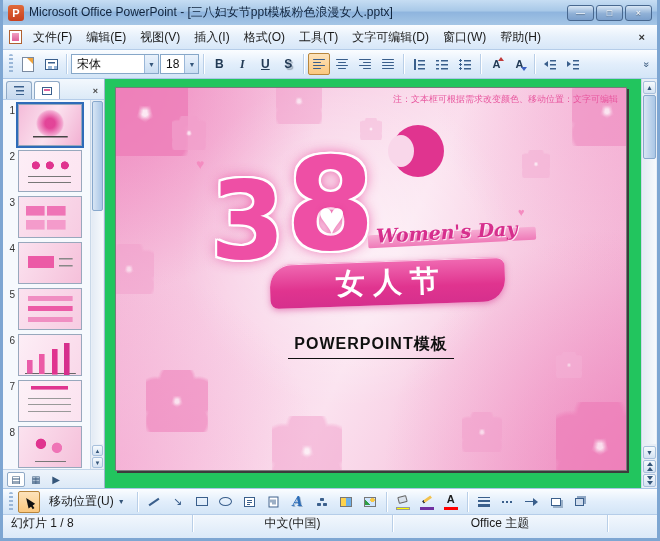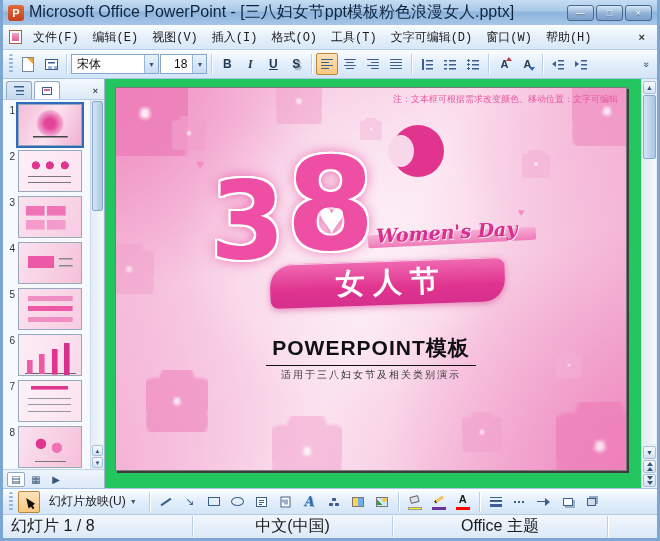--- a/index.html
+++ b/index.html
@@ -6,50 +6,50 @@
   body{width:660px;height:541px;overflow:hidden;font-family:"Liberation Sans","DejaVu Sans",sans-serif;background:#9db6d4;}
   *{box-sizing:border-box;}
 
   .window{width:660px;height:541px;border:3px solid #7ea6d2;border-top:none;display:flex;flex-direction:column;background:#dcebf9;}
 
   
   .titlebar{flex:0 0 25px;display:flex;align-items:center;gap:5px;padding:0 5px;
     background:linear-gradient(180deg,#c6ddf3 0%,#a9c9e8 42%,#8fb5de 50%,#a5c6e6 100%);}
   .app-icon{width:16px;height:16px;border-radius:3px;background:linear-gradient(#e06a3a,#c8401e);color:#fff;
     font-size:11px;font-weight:bold;display:flex;align-items:center;justify-content:center;flex:0 0 16px;}
-  .title-text{font-size:16px;color:#10243d;white-space:nowrap;overflow:hidden;}
+  .title-text{font-size:12px;color:#10243d;white-space:nowrap;overflow:hidden;}
   .win-controls{margin-left:auto;display:flex;gap:2px;}
   .win-btn{width:27px;height:16px;border:1px solid #48688f;border-radius:3px;color:#fff;font-size:9px;line-height:14px;
     text-align:center;background:linear-gradient(#d8e7f5,#8fb0d6 55%,#7ba0cc);text-shadow:0 1px 1px rgba(0,0,0,.4);}
 
   
   .menubar{flex:0 0 25px;display:flex;align-items:center;background:linear-gradient(#fbfdff,#e6f0fb 50%,#d7e7f8);
     border-bottom:1px solid #b5cde9;padding:0 4px;font-size:12px;color:#1a1a1a;}
   .doc-icon{width:13px;height:14px;background:#fff;border:1px solid #b06030;margin:0 4px 0 2px;position:relative;flex:0 0 13px;}
   .doc-icon::after{content:'';position:absolute;inset:2px;background:linear-gradient(#f0a0c0,#e0609a);}
-  .menu-item{padding:3px 7px;border-radius:2px;white-space:nowrap;font-family:Liberation Mono, monospace;}
+  .menu-item{padding:3px 7px;border-radius:2px;white-space:nowrap;}
   .menu-close{margin-left:auto;font-size:11px;padding:2px 8px;color:#333;font-weight:bold;}
 
   
   .toolbar{flex:0 0 29px;display:flex;align-items:center;gap:1px;background:linear-gradient(#fbfdff,#e2eefb 50%,#d3e5f7);
     border-bottom:1px solid #aac6e6;padding:0 3px;}
   .grip{width:4px;height:20px;margin:0 3px;border-radius:2px;
     background:repeating-linear-gradient(180deg,#9ab7d8 0 2px,transparent 2px 4px);}
   .sep{width:1px;height:20px;background:#b9cfe8;margin:0 3px;box-shadow:1px 0 0 #fff;}
   .tb-btn{min-width:22px;height:22px;display:flex;align-items:center;justify-content:center;border:1px solid transparent;
     border-radius:2px;font-size:12px;color:#223a55;position:relative;}
   .tb-btn.active{background:linear-gradient(#fde3bb,#fbc87e);border-color:#b8863c;}
   .b{font-weight:bold;}
   .i{font-style:italic;font-family:"Liberation Serif","DejaVu Serif",serif;font-weight:bold;}
   .u{text-decoration:underline;font-weight:bold;}
   .s{font-weight:bold;text-shadow:1.5px 1.5px 1px #9aa8b8;}
   .combo{display:flex;align-items:center;height:20px;background:#fff;border:1px solid #86a7c8;}
   .combo-text{font-size:12px;padding:0 5px;color:#111;white-space:nowrap;}
   .font-combo .combo-text{min-width:72px;}
-  .size-combo .combo-text{min-width:22px;margin-left:8px;}
+  .size-combo .combo-text{min-width:22px;}
   .combo-arrow{width:14px;height:18px;background:linear-gradient(#eaf2fb,#c9ddf2);border-left:1px solid #9ab7d8;
     font-size:7px;display:flex;align-items:center;justify-content:center;color:#35567a;}
   .icon-new-slide{width:12px;height:15px;background:#fff;border:1px solid #7a8aa0;position:relative;}
   .icon-new-slide::after{content:'';position:absolute;right:0;top:0;border:3px solid;border-color:#f0a43c #f0a43c transparent transparent;}
   .icon-layout{width:13px;height:11px;border:1px solid #3a5f8c;background:
     linear-gradient(#3a5f8c,#3a5f8c) 2px 2px/7px 1.5px no-repeat,
     linear-gradient(#9ab7d8,#9ab7d8) 2px 6px/4px 3px no-repeat,
     linear-gradient(#9ab7d8,#9ab7d8) 8px 6px/3px 3px no-repeat,#fff;}
   .bars{position:relative;width:12px;height:11px;}
   .bars span{position:absolute;left:0;height:1.5px;background:#3a5f8c;border-radius:1px;font-size:0;}
@@ -217,21 +217,21 @@
     font-style:italic;font-weight:bold;font-size:19px;color:#d62f8d;text-shadow:1px 1px 0 rgba(255,255,255,.8);white-space:nowrap;}
   .banner{position:absolute;left:60px;top:118px;width:235px;height:44px;transform:rotate(-2deg);
     background:linear-gradient(180deg,#f06ab2 0%,#e0348f 60%,#d62f8d 100%);border-radius:22px 8px 22px 8px;
     display:flex;align-items:center;justify-content:center;
     box-shadow:inset 0 1px 0 rgba(255,255,255,.7),0 2px 6px rgba(214,47,141,.5);}
   .banner-text{color:#fff;font-size:29px;font-weight:bold;letter-spacing:8px;padding-left:8px;white-space:nowrap;}
   .heart-sm{position:absolute;font-size:14px;color:#f48cc0;line-height:1;}
   .hs1{left:-14px;top:14px;}
   .hs2{left:308px;top:64px;font-size:11px;}
   .slide-title-wrap{position:absolute;left:0;right:0;top:246px;text-align:center;}
-  .slide-title{display:inline-block;font-size:21px;font-weight:600;color:#101010;letter-spacing:1px;
+  .slide-title{display:inline-block;font-size:16px;font-weight:600;color:#101010;letter-spacing:1px;
     border-bottom:1px solid #101010;padding:0 6px 3px 6px;}
   .slide-subtitle{position:absolute;left:0;right:0;top:280px;text-align:center;font-size:10px;color:#3a3a3a;letter-spacing:2px;}
 
   
   .v-scrollbar{flex:0 0 15px;background:#e8eef6;border-left:1px solid #c9d8e8;display:flex;flex-direction:column;
     align-items:center;padding:1px;}
   .v-scrollbar .sb-btn{width:13px;height:13px;font-size:7px;}
   .vsb-track{flex:1;width:13px;position:relative;background:linear-gradient(90deg,#e4ebf4,#f6f9fc);margin:1px 0;}
   .vsb-thumb{position:absolute;top:0;left:0;width:13px;height:64px;background:linear-gradient(90deg,#d7e5f4,#a9c6e6);
     border:1px solid #88a8cc;border-radius:2px;}
@@ -282,22 +282,22 @@
     linear-gradient(#3a5f8c,#3a5f8c) 0 8px/12px 3px no-repeat;}
   .ic-dstyle{width:12px;height:2px;background:repeating-linear-gradient(90deg,#3a5f8c 0 2px,transparent 2px 4px);}
   .ic-astyle{position:relative;width:13px;height:8px;}
   .ic-astyle::before{content:'';position:absolute;left:0;top:3px;width:8px;height:1.5px;background:#3a5f8c;}
   .ic-astyle::after{content:'';position:absolute;right:0;top:0;border-top:4px solid transparent;border-bottom:4px solid transparent;
     border-left:5px solid #3a5f8c;}
   .ic-shadow{width:10px;height:8px;border:1px solid #3a5f8c;background:#fff;box-shadow:2px 2px 0 #9ab0c8;}
   .ic-3d{width:9px;height:8px;border:1px solid #3a5f8c;background:#cfdced;box-shadow:2px -2px 0 #8ea6c4;}
 
   
-  .statusbar{flex:0 0 24px;display:flex;align-items:center;background:linear-gradient(#f2f7fd,#dbe9f8);
-    border-top:1px solid #b5cde9;font-size:16px;color:#1a1a1a;}
+  .statusbar{flex:0 0 24px;display:flex;align-items:flex-start;background:linear-gradient(#f2f7fd,#dbe9f8);
+    border-top:1px solid #b5cde9;font-size:12px;color:#1a1a1a;}
   .sb-sec{display:flex;align-items:center;border-right:1px solid #b9cfe8;box-shadow:1px 0 0 #fff;padding:0 8px;white-space:nowrap;}
   .sb-1{flex:0 0 190px;}
   .sb-2{flex:0 0 215px;justify-content:center;}
   .sb-3{flex:0 0 200px;justify-content:center;}
   .sb-fill{flex:1;border-right:none;}
 </style>
 </head>
 <body>
 
 <div class="window">
@@ -518,21 +518,20 @@
             <span class="script-text">Women's Day</span>
             <span class="heart-sm hs2">♥</span>
             <span class="banner">
               <span class="banner-text">女人节</span>
             </span>
           </div>
 
           <div class="slide-title-wrap">
             <span class="slide-title">POWERPOINT模板</span>
           </div>
-          <div class="slide-subtitle">适用于三八妇女节及相关类别演示</div>
         </div>
       </div>
 
       <div class="v-scrollbar">
         <span class="sb-btn">▲</span>
         <span class="vsb-track">
             <span class="vsb-thumb"></span>
           </span>
         <span class="sb-btn">▼</span>
         <span class="sb-btn dbl">
@@ -546,21 +545,21 @@
       </div>
     </div>
   </div>
 
   <div class="drawbar">
     <span class="grip"></span>
     <span class="tb-btn active">
         <span class="pointer"></span>
       </span>
     <span class="draw-menu">
-      <span>幻灯片放映(U)</span>
+      <span>移动位置(U)</span>
       <span class="caret">▼</span>
     </span>
     <span class="sep"></span>
     <span class="tb-btn">
         <span class="ic-line"></span>
       </span>
     <span class="tb-btn">
         <span class="ic-arrow">↘</span>
       </span>
     <span class="tb-btn">

